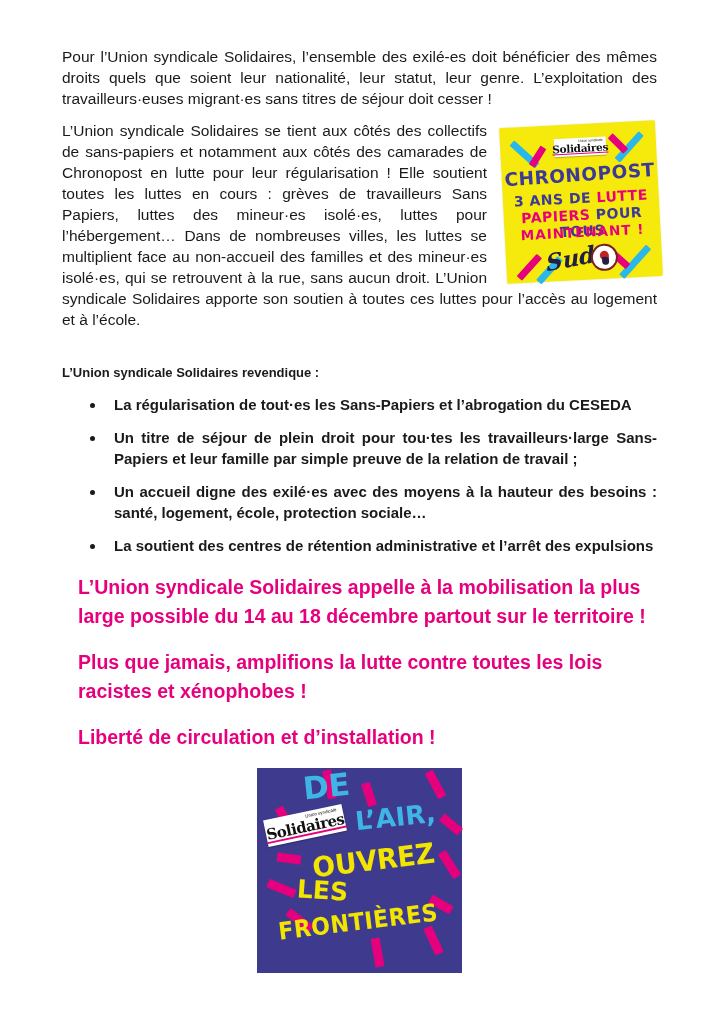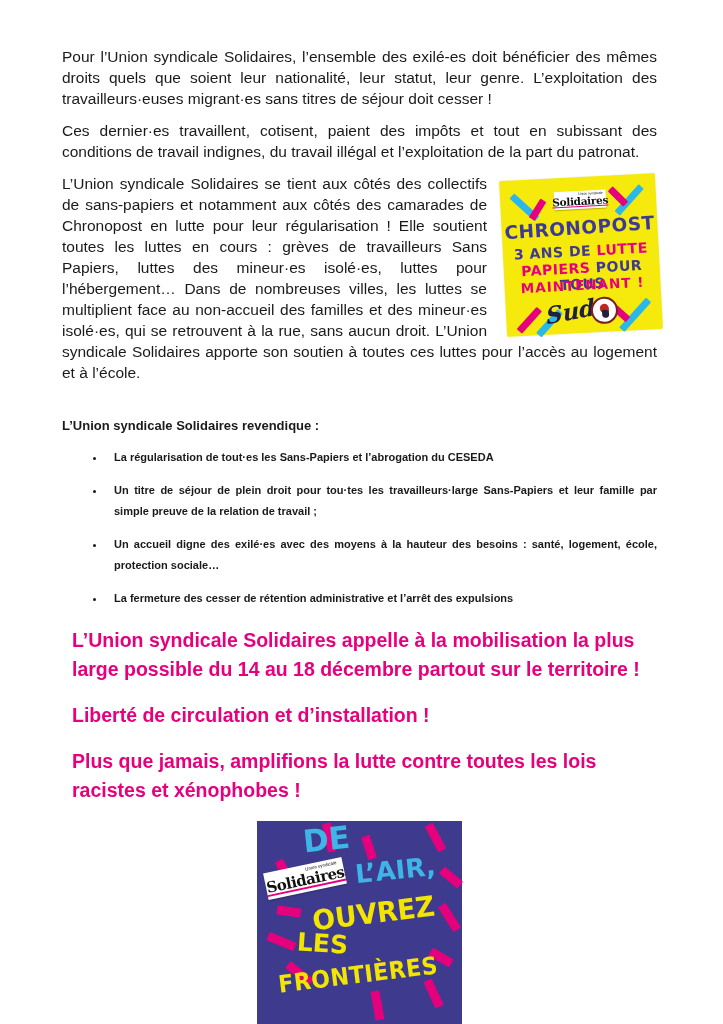--- a/index.html
+++ b/index.html
@@ -93,31 +93,31 @@
   
   .demands-heading {
     margin:24px 0 0 0;
     font-size:13px; font-weight:bold;
   }
   ul.demands {
     margin:14px 0 0 0; padding:0 0 0 44px;
     list-style:disc outside;
   }
   ul.demands li {
-    font-size:11px; font-weight:bold; line-height:21px;
+    font-size:15px; font-weight:bold; line-height:21px;
     text-align:justify;
     padding-left:8px;
     margin-bottom:12px;
   }
 
   
   p.cta {
     color:#e6007e;
     font-size:19.5px; font-weight:bold; line-height:29px;
-    margin:17px 0 0 10px;
+    margin:17px 0 0 16px;
     text-align:left;
   }
   p.cta:first-of-type { margin-top:26px; }
 
   
   .fr-poster {
     position:relative;
     width:205px; height:205px;
     margin:16px auto 0 auto;
     background:#3e3b8e;
@@ -161,21 +161,20 @@
   .fr-les   { left:40px;  top:108px; font-size:25px; color:#f2e500; transform:rotate(4deg); }
   .fr-front { left:14px;  top:140px; font-size:24px; color:#f2e500; transform:rotate(-7deg) scaleX(0.92); letter-spacing:0.5px; }
 </style>
 </head>
 <body>
 
 <div class="page">
 
   <p class="body">Pour l’Union syndicale Solidaires, l’ensemble des exilé-es doit bénéficier des mêmes droits quels que soient leur nationalité, leur statut, leur genre. L’exploitation des travailleurs·euses migrant·es sans titres de séjour doit cesser !</p>
 
-  <p class="body">Ces dernier·es travaillent, cotisent, paient des impôts et tout en subissant des conditions de travail indignes, du travail illégal et l’exploitation de la part du patronat.</p>
 
   <div class="para-with-poster">
     <div class="cp-float">
       <div class="cp-poster">
         <span class="cpb cpb-cyan cp-tl1"></span>
         <span class="cpb cpb-pink cp-tl2"></span>
         <span class="cpb cpb-cyan cp-tr1"></span>
         <span class="cpb cpb-pink cp-tr2"></span>
         <span class="cpb cpb-pink cp-bl1"></span>
         <span class="cpb cpb-cyan cp-bl2"></span>
@@ -201,26 +200,26 @@
     </div>
     <p class="body">L’Union syndicale Solidaires se tient aux côtés des collectifs de sans-papiers et notamment aux côtés des camarades de Chronopost en lutte pour leur régularisation ! Elle soutient toutes les luttes en cours : grèves de travailleurs Sans Papiers, luttes des mineur·es isolé·es, luttes pour l’hébergement… Dans de nombreuses villes, les luttes se multiplient face au non-accueil des familles et des mineur·es isolé·es, qui se retrouvent à la rue, sans aucun droit. L’Union syndicale Solidaires apporte son soutien à toutes ces luttes pour l’accès au logement et à l’école.</p>
   </div>
 
   <p class="demands-heading">L’Union syndicale Solidaires revendique :</p>
 
   <ul class="demands">
     <li>La régularisation de tout·es les Sans-Papiers et l’abrogation du CESEDA</li>
     <li>Un titre de séjour de plein droit pour tou·tes les travailleurs·large Sans-Papiers et leur famille par simple preuve de la relation de travail ;</li>
     <li>Un accueil digne des exilé·es avec des moyens à la hauteur des besoins : santé, logement, école, protection sociale…</li>
-    <li>La fermeture des cesser de rétention administrative et l’arrêt des expulsions</li>
+    <li>La soutient des centres de rétention administrative et l’arrêt des expulsions</li>
   </ul>
 
   <p class="cta">L’Union syndicale Solidaires appelle à la mobilisation la plus large possible du 14 au 18 décembre partout sur le territoire !</p>
+  <p class="cta">Plus que jamais, amplifions la lutte contre toutes les lois racistes et xénophobes !</p>
   <p class="cta">Liberté de circulation et d’installation !</p>
-  <p class="cta">Plus que jamais, amplifions la lutte contre toutes les lois racistes et xénophobes !</p>
 
   <div class="fr-poster">
     <span class="fb fb1"></span>
     <span class="fb fb2"></span>
     <span class="fb fb3"></span>
     <span class="fb fb4"></span>
     <span class="fb fb5"></span>
     <span class="fb fb6"></span>
     <span class="fb fb7"></span>
     <span class="fb fb8"></span>

